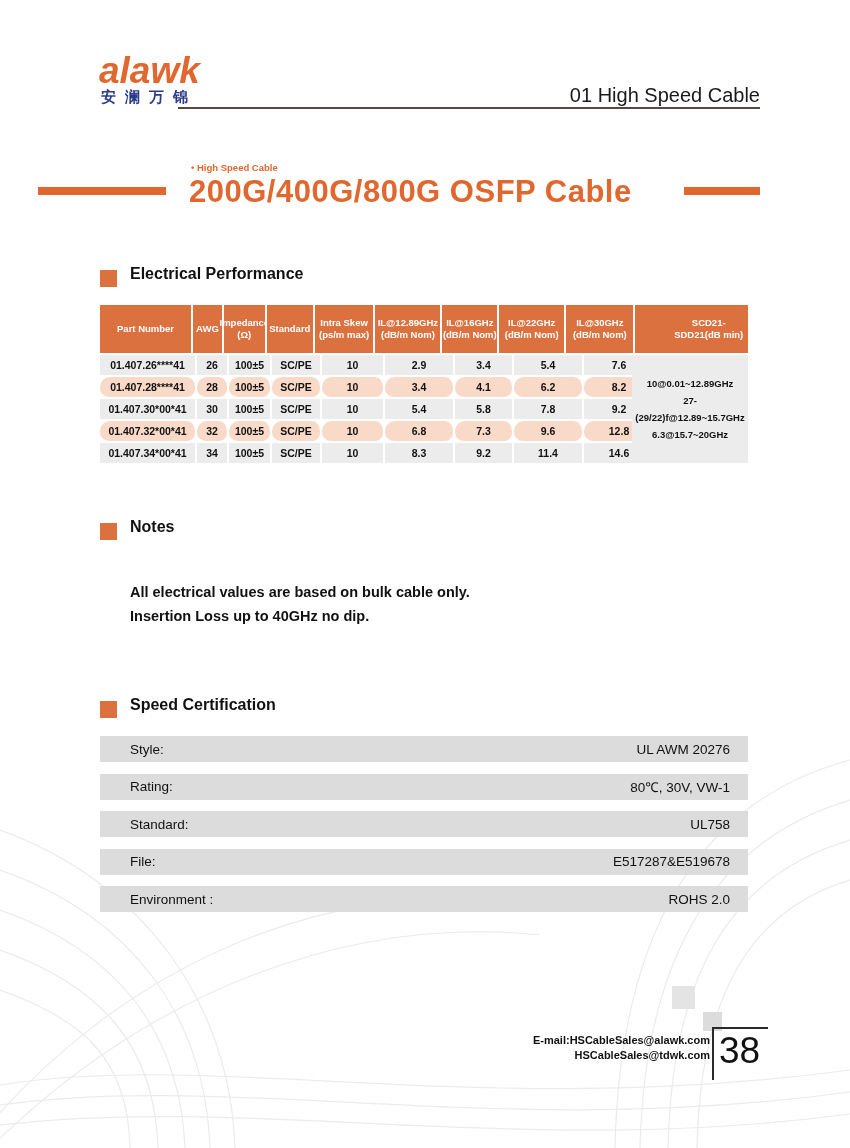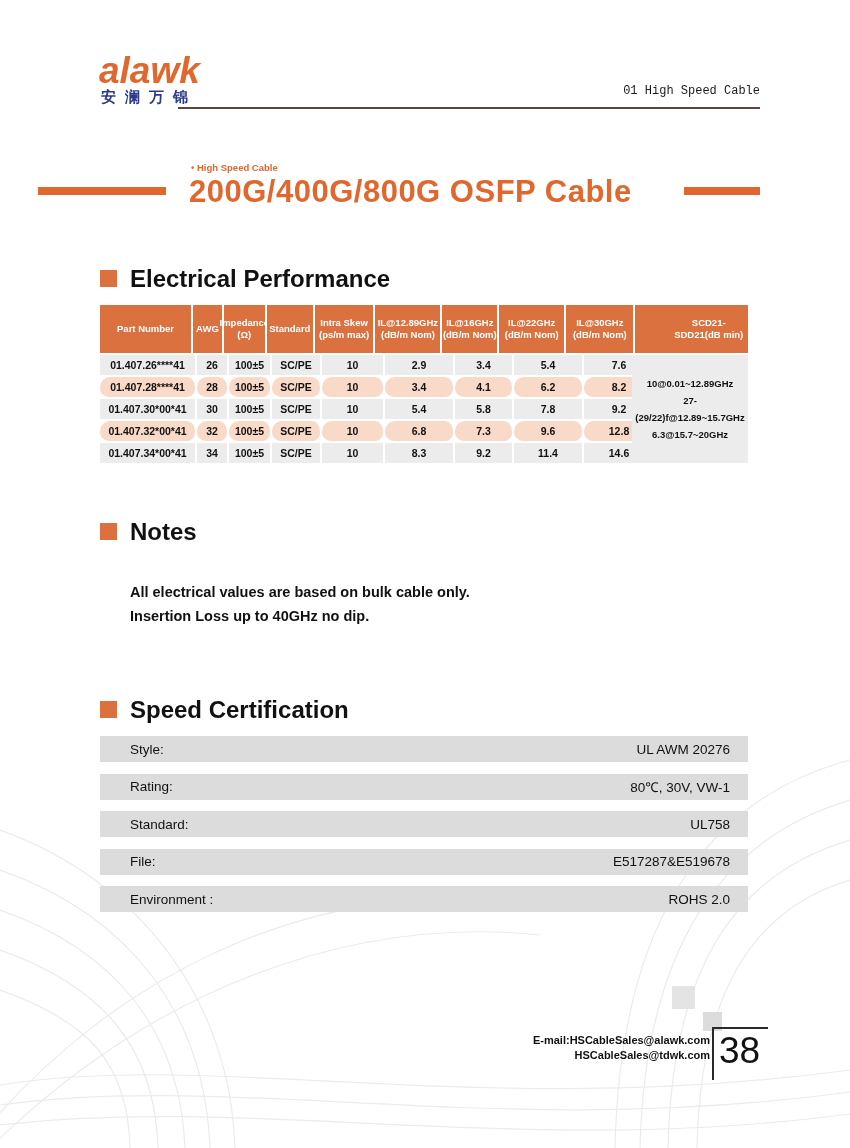--- a/index.html
+++ b/index.html
@@ -13,34 +13,34 @@
   }
   *{margin:0;padding:0;box-sizing:border-box;}
   body{background:#888;font-family:"Liberation Sans",sans-serif;}
   .page{position:relative;width:850px;height:1148px;background:#fff;margin:0 auto;overflow:hidden;}
   .bgart{position:absolute;left:0;top:0;width:850px;height:1148px;z-index:0;}
   .layer{position:absolute;z-index:1;}
 
   
   .logo{left:99px;top:50px;font-size:37px;font-weight:bold;font-style:italic;color:var(--accent);letter-spacing:0px;}
   .logo-cn{left:101px;top:88px;font-size:15px;font-weight:bold;color:var(--navy);letter-spacing:9px;}
-  .chapter{right:90px;top:84px;font-size:12px;color:#1a1a1a;font-family:Liberation Mono, monospace;}
+  .chapter{right:90px;top:84px;font-size:20px;color:#1a1a1a;}
   .head-rule{left:178px;top:107px;width:582px;height:2px;background:var(--rule);}
 
   
   .eyebrow{left:191px;top:162px;font-size:9.5px;font-weight:bold;color:var(--accent);}
   .page-title{left:189px;top:174px;font-size:31px;font-weight:bold;color:var(--accent);letter-spacing:0.5px;}
   .dash{height:8px;background:var(--accent);}
   .dash-left{left:38px;top:187px;width:128px;}
   .dash-right{left:684px;top:187px;width:76px;}
 
   
   .section{display:flex;align-items:flex-start;gap:13px;}
   .sec-square{width:17px;height:17px;background:var(--table-head);margin-top:5px;}
-  .sec-title{font-size:24px;font-weight:bold;color:#111;}
+  .sec-title{font-size:16px;font-weight:bold;color:#111;}
   #sec-electrical{left:100px;top:265px;}
   #sec-notes{left:100px;top:518px;}
   #sec-safety{left:100px;top:696px;}
 
   
   .etable{left:100px;top:305px;width:648px;}
   .thead{display:flex;}
   .th{background:var(--table-head);color:#fff;height:50px;display:flex;align-items:center;justify-content:center;
       text-align:center;font-size:9.5px;font-weight:bold;line-height:12px;white-space:pre-line;
       border-right:2px solid #fff;border-bottom:2px solid #fff;}

